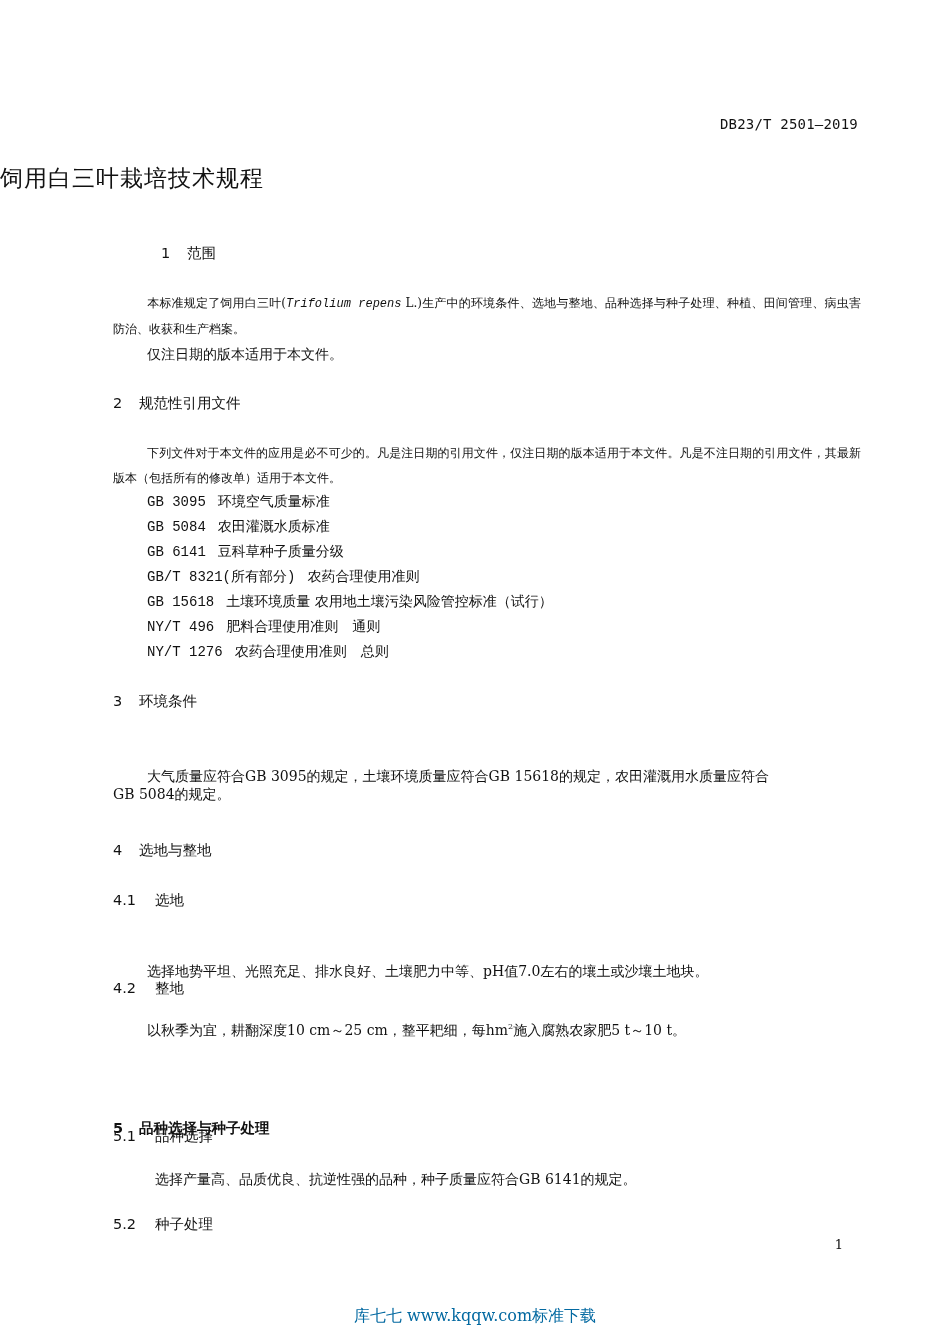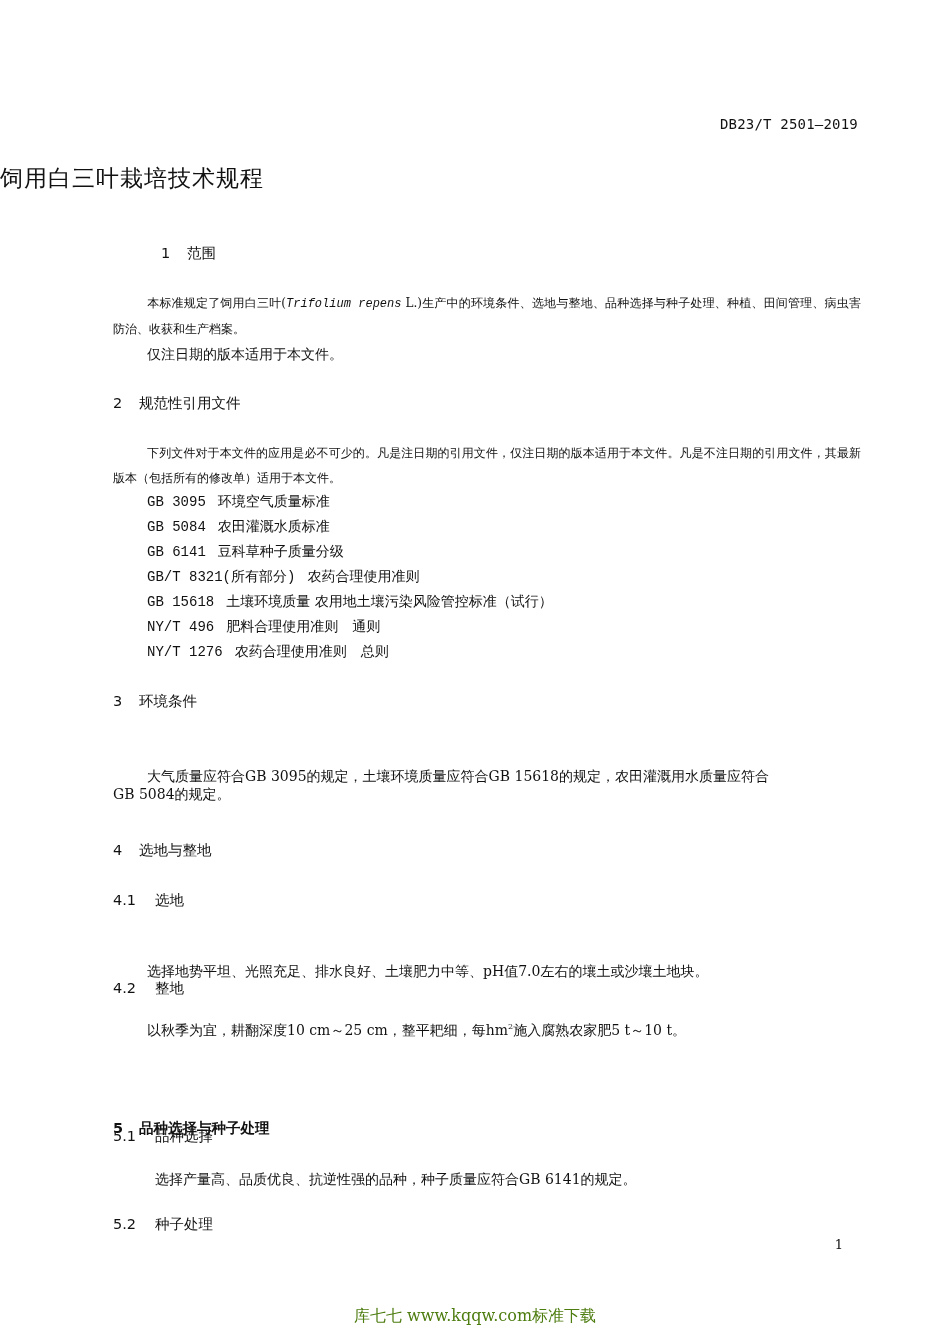--- a/index.html
+++ b/index.html
@@ -10,21 +10,21 @@
     .h1 { left: 113px; font-family: "DejaVu Sans", "Liberation Sans", sans-serif; font-size: 14.5px; }
     .h1 .num { display: inline-block; width: 26px; }
     .h2 .num { display: inline-block; width: 42px; }
     .para { left: 113px; width: 748px; font-size: 12px; line-height: 25px; white-space: normal; text-align: justify; }
     .para .ind { display: inline-block; width: 34px; }
     .line { left: 147px; font-size: 14px; }
     .ref { left: 147px; font-size: 14px; }
     .ref .code { font-family: "Liberation Mono", "DejaVu Sans Mono", monospace; margin-right: 12px; }
     .it { font-family: "Liberation Mono", "DejaVu Sans Mono", monospace; font-style: italic; }
     .pageno { top: 1237px; right: 107px; font-size: 13px; }
-    .footer { top: 1306px; left: 0; width: 950px; text-align: center; font-size: 16px; color: #4d7c0f; }
+    .footer { top: 1306px; left: 0; width: 950px; text-align: center; font-size: 16px; color: #0369a1; }
     sup { font-size: 8px; }
   </style>
 </head>
 <body>
 
 <div>
 
   <div class="abs docno">DB23/T 2501—2019</div>
   <div class="abs title">饲用白三叶栽培技术规程</div>
 

